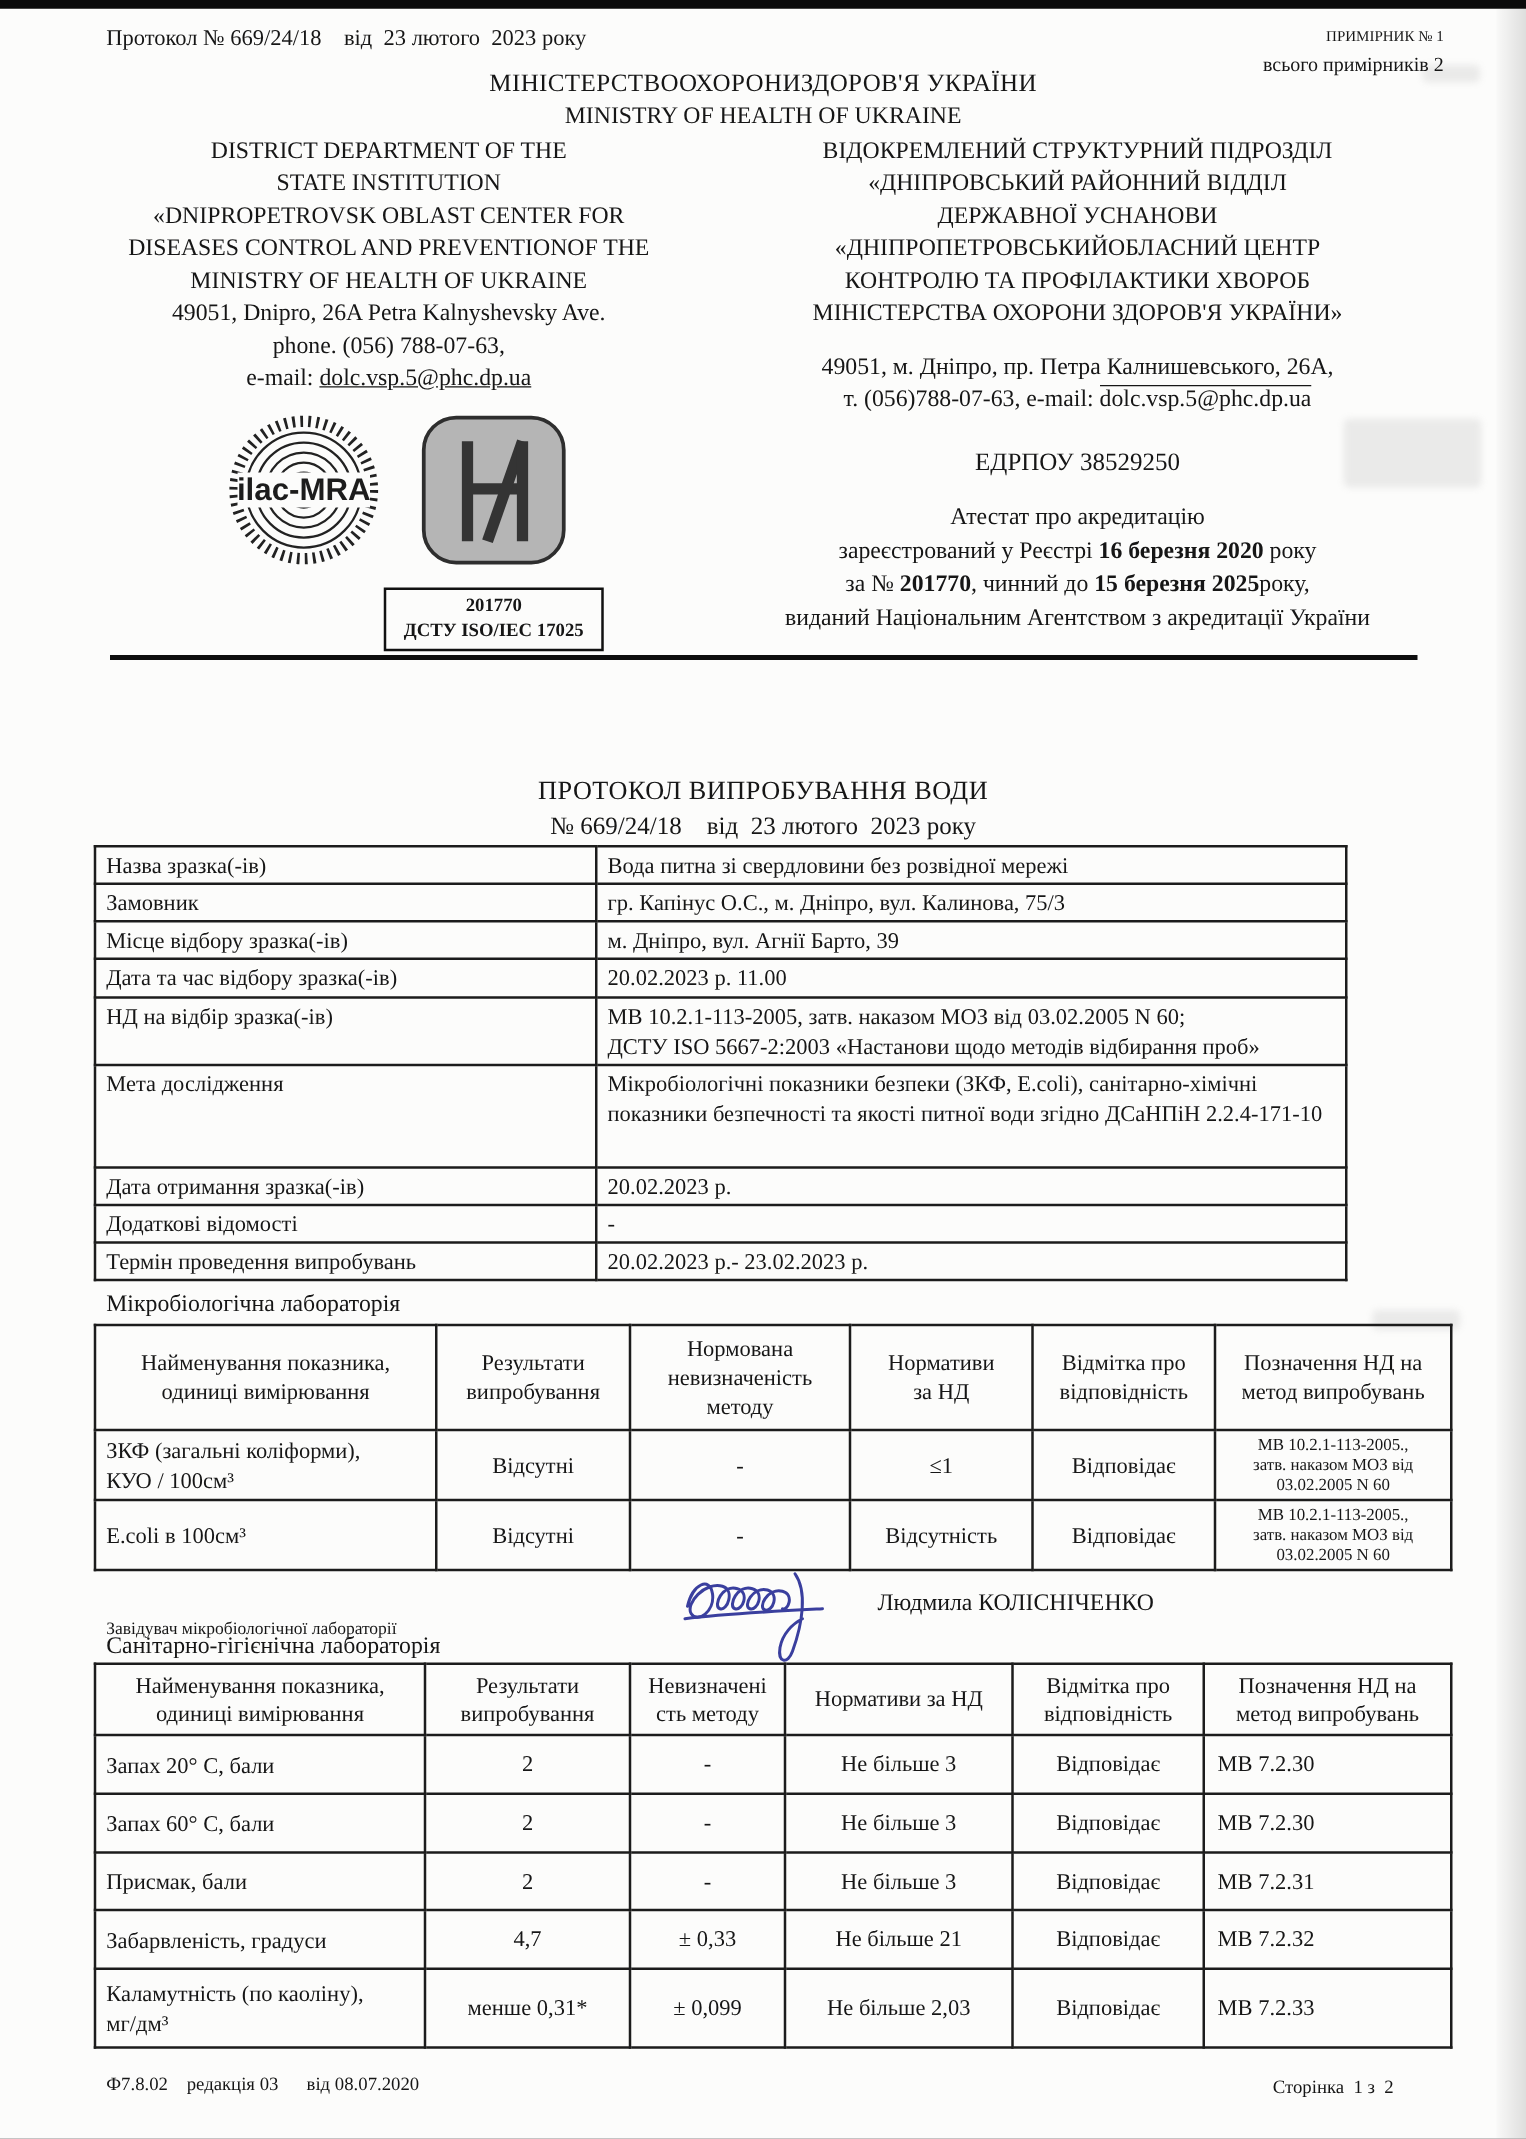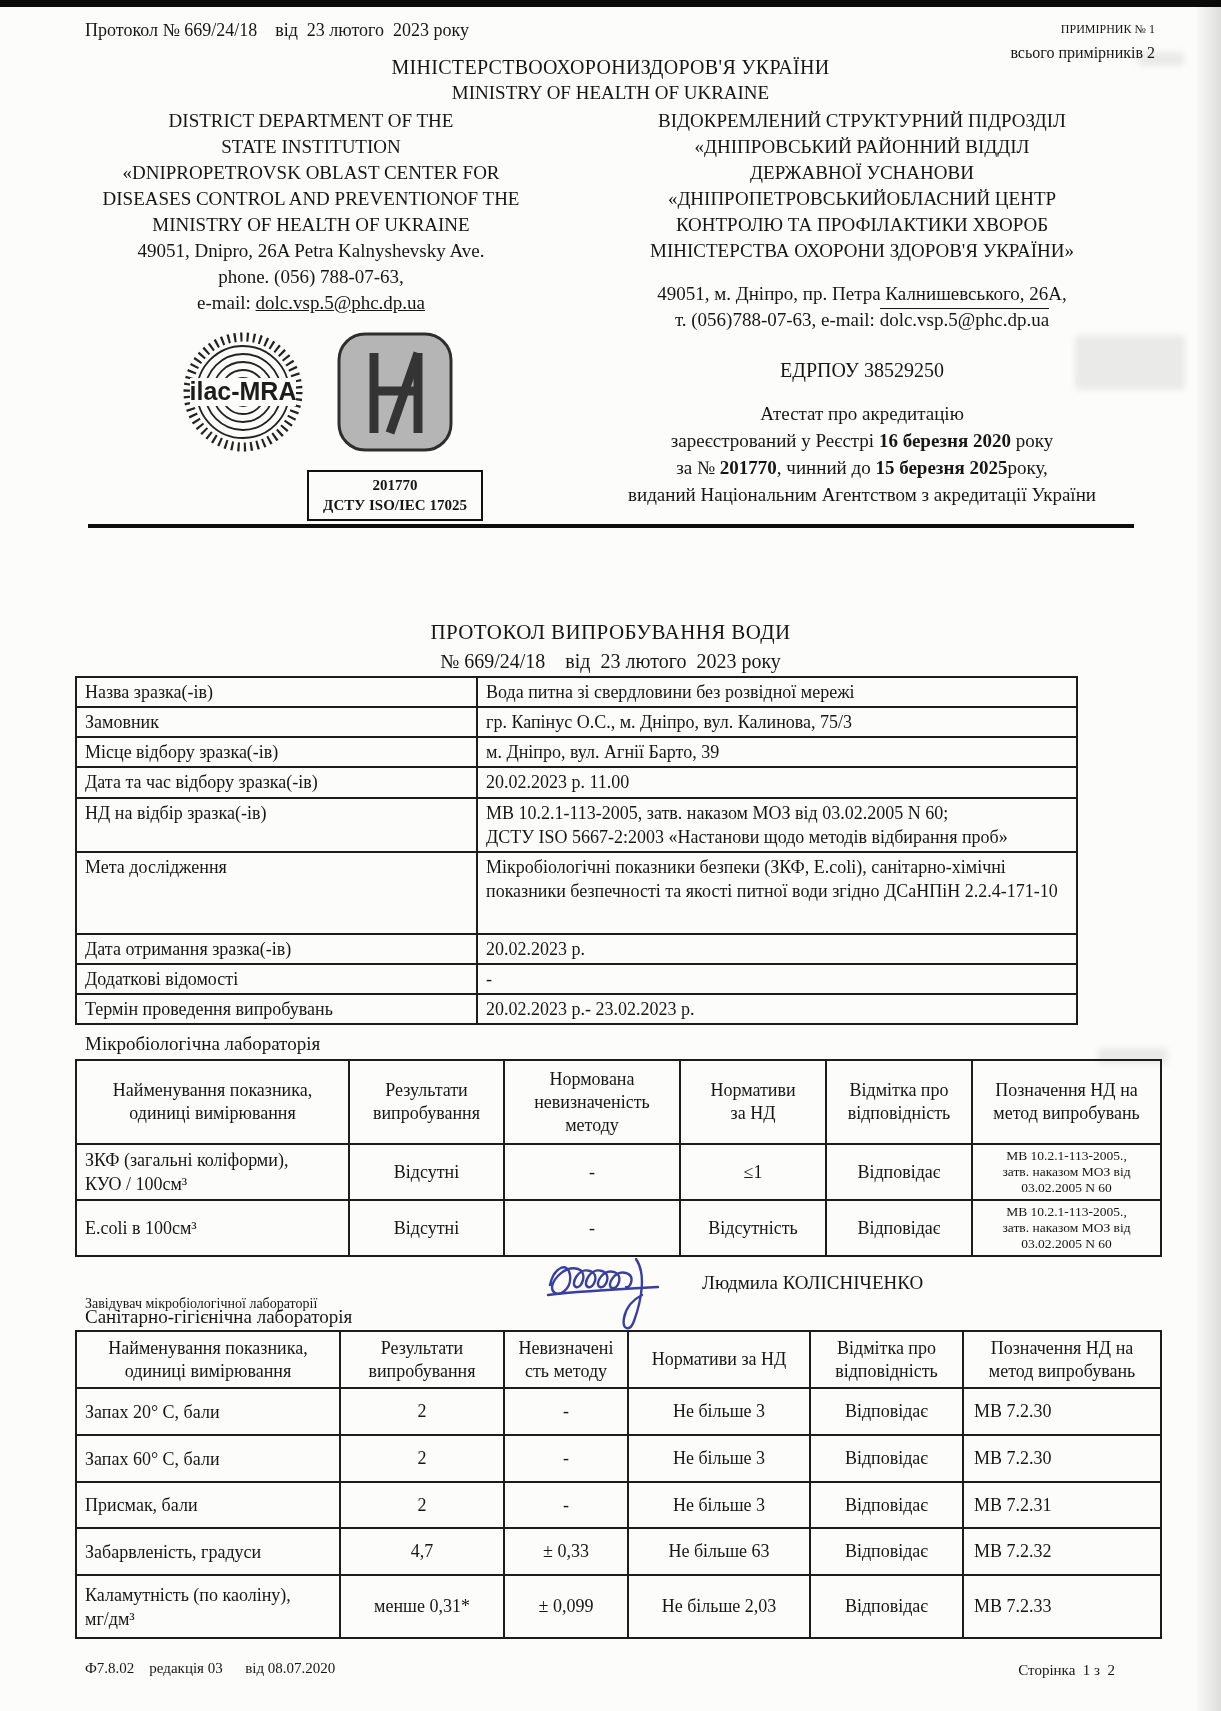--- a/index.html
+++ b/index.html
@@ -319,21 +319,21 @@
       <td>2</td>
       <td>-</td>
       <td>Не більше 3</td>
       <td>Відповідає</td>
       <td class="method-left">МВ 7.2.31</td>
     </tr>
     <tr class="r47">
       <td class="name preline">Забарвленість,  градуси</td>
       <td>4,7</td>
       <td>± 0,33</td>
-      <td>Не більше 63</td>
+      <td>Не більше 21</td>
       <td>Відповідає</td>
       <td class="method-left">МВ 7.2.32</td>
     </tr>
     <tr class="r55">
       <td class="name preline">Каламутність (по каоліну),
 мг/дм³</td>
       <td>менше 0,31*</td>
       <td>± 0,099</td>
       <td>Не більше 2,03</td>
       <td>Відповідає</td>

